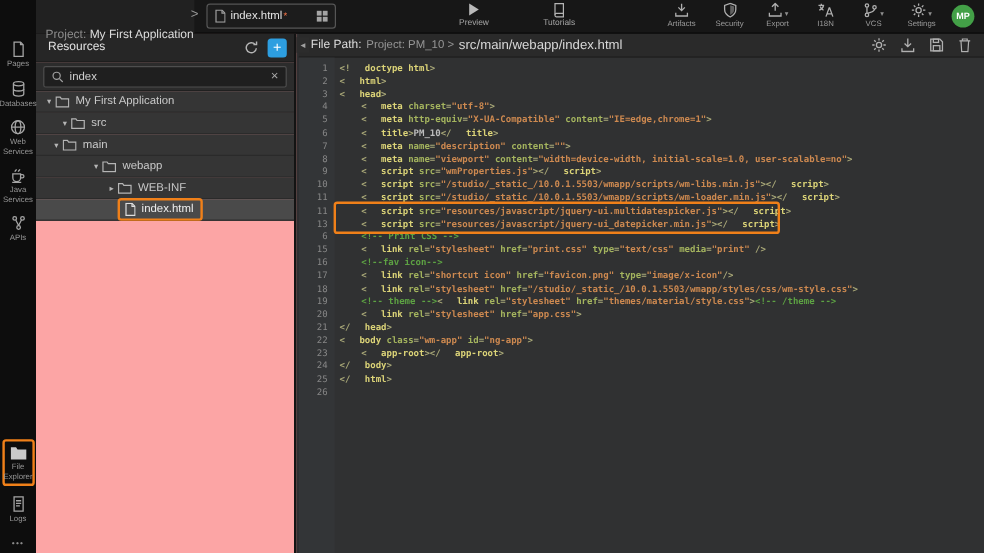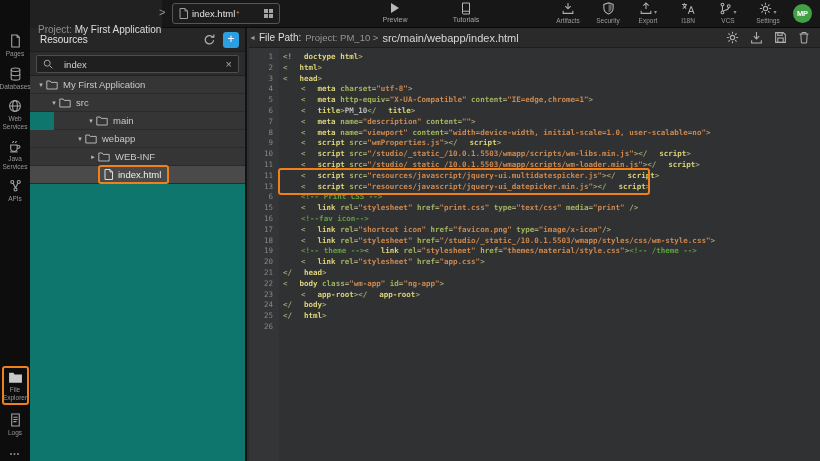--- a/index.html
+++ b/index.html
@@ -34,27 +34,27 @@
   .sidebar{position:absolute;left:0;top:0;width:30px;height:461px;background:#0d0d0d;z-index:6;}
   .side-top{position:absolute;left:0;top:34px;width:30px;display:flex;flex-direction:column;gap:9px;align-items:center;}
   .side-bottom{position:absolute;left:0;top:366px;width:30px;display:flex;flex-direction:column;gap:8px;align-items:center;}
   .side-item{display:flex;flex-direction:column;align-items:center;width:30px;}
   .side-inner{display:flex;flex-direction:column;align-items:center;width:28px;}
   .side-inner .s-label{font-size:6.5px;line-height:7.5px;color:#979797;text-align:center;margin-top:2px;}
   .hl-frame{border:2px solid var(--orange);border-radius:3px;padding:3px 0 2px 0;width:27px;}
   .overflow{position:absolute;left:0;bottom:4px;width:30px;text-align:center;color:#8b8b8b;font-size:7px;letter-spacing:1px;}
 
   
-  .resources{position:absolute;left:30px;top:28px;width:217px;height:433px;background:#0f766e;border-right:2px solid #131313;}
+  .resources{position:absolute;left:30px;top:28px;width:217px;height:433px;background:#fca5a5;border-right:2px solid #131313;}
   .res-header{height:24px;background:#262626;display:flex;align-items:center;padding:0 6px 0 10px;border-bottom:1px solid #1d1d1d;}
   .res-title{font-size:10px;color:#e2e2e2;}
   .res-actions{margin-left:auto;display:flex;align-items:center;gap:7px;}
   .plus-btn{width:16px;height:16px;background:var(--blue);border-radius:3px;color:#fff;font-size:12px;line-height:14px;text-align:center;}
   .res-search{height:24px;background:#2c2c2c;padding:3px 6px;border-bottom:1px solid #202020;}
-  .search-box{height:18px;background:#1f1f1f;border:1px solid #4e4e4e;border-radius:2px;display:flex;align-items:center;padding:0 6px;gap:11px;}
+  .search-box{height:18px;background:#1f1f1f;border:1px solid #4e4e4e;border-radius:2px;display:flex;align-items:center;padding:0 6px;gap:5px;}
   .search-text{font-size:9.5px;color:#d2d2d2;flex:1;}
   .search-clear{color:#aaa;font-size:11px;line-height:10px;}
   .tree-row{height:18px;display:flex;align-items:center;background:#353535;border-bottom:1px solid #2a2a2a;}
   .tree-row.sel{background:#4a4a4a;}
   .tree-caret{width:10px;font-size:7px;color:#b5b5b5;text-align:center;flex:none;}
   .tree-inner{display:inline-flex;align-items:center;gap:5px;}
   .tree-label{font-size:9.5px;color:#c9c9c9;white-space:nowrap;}
   .tree-row.sel .tree-label{color:#efefef;}
   .hl-frame2{border:2px solid var(--orange);border-radius:3px;padding:2px 6px 2px 4px;margin:-2px 0;}
 
@@ -320,21 +320,21 @@
         <span class="tree-caret">▾</span>
         <span class="tree-inner">
           <span class="icn">
             <svg width="12" height="10" viewBox="0 0 12 10" fill="none" stroke="#b5b5b5">
               <path d="M.8 1h3.4l1 1.4h6V9H.8z"></path>
             </svg>
           </span>
           <span class="tree-label">src</span>
         </span>
       </div>
-      <div class="tree-row" style="padding-left: 32px; margin-left: 24px;">
+      <div class="tree-row" style="padding-left: 12px;">
         <span class="tree-caret">▾</span>
         <span class="tree-inner">
           <span class="icn">
             <svg width="12" height="10" viewBox="0 0 12 10" fill="none" stroke="#b5b5b5">
               <path d="M.8 1h3.4l1 1.4h6V9H.8z"></path>
             </svg>
           </span>
           <span class="tree-label">main</span>
         </span>
       </div>

